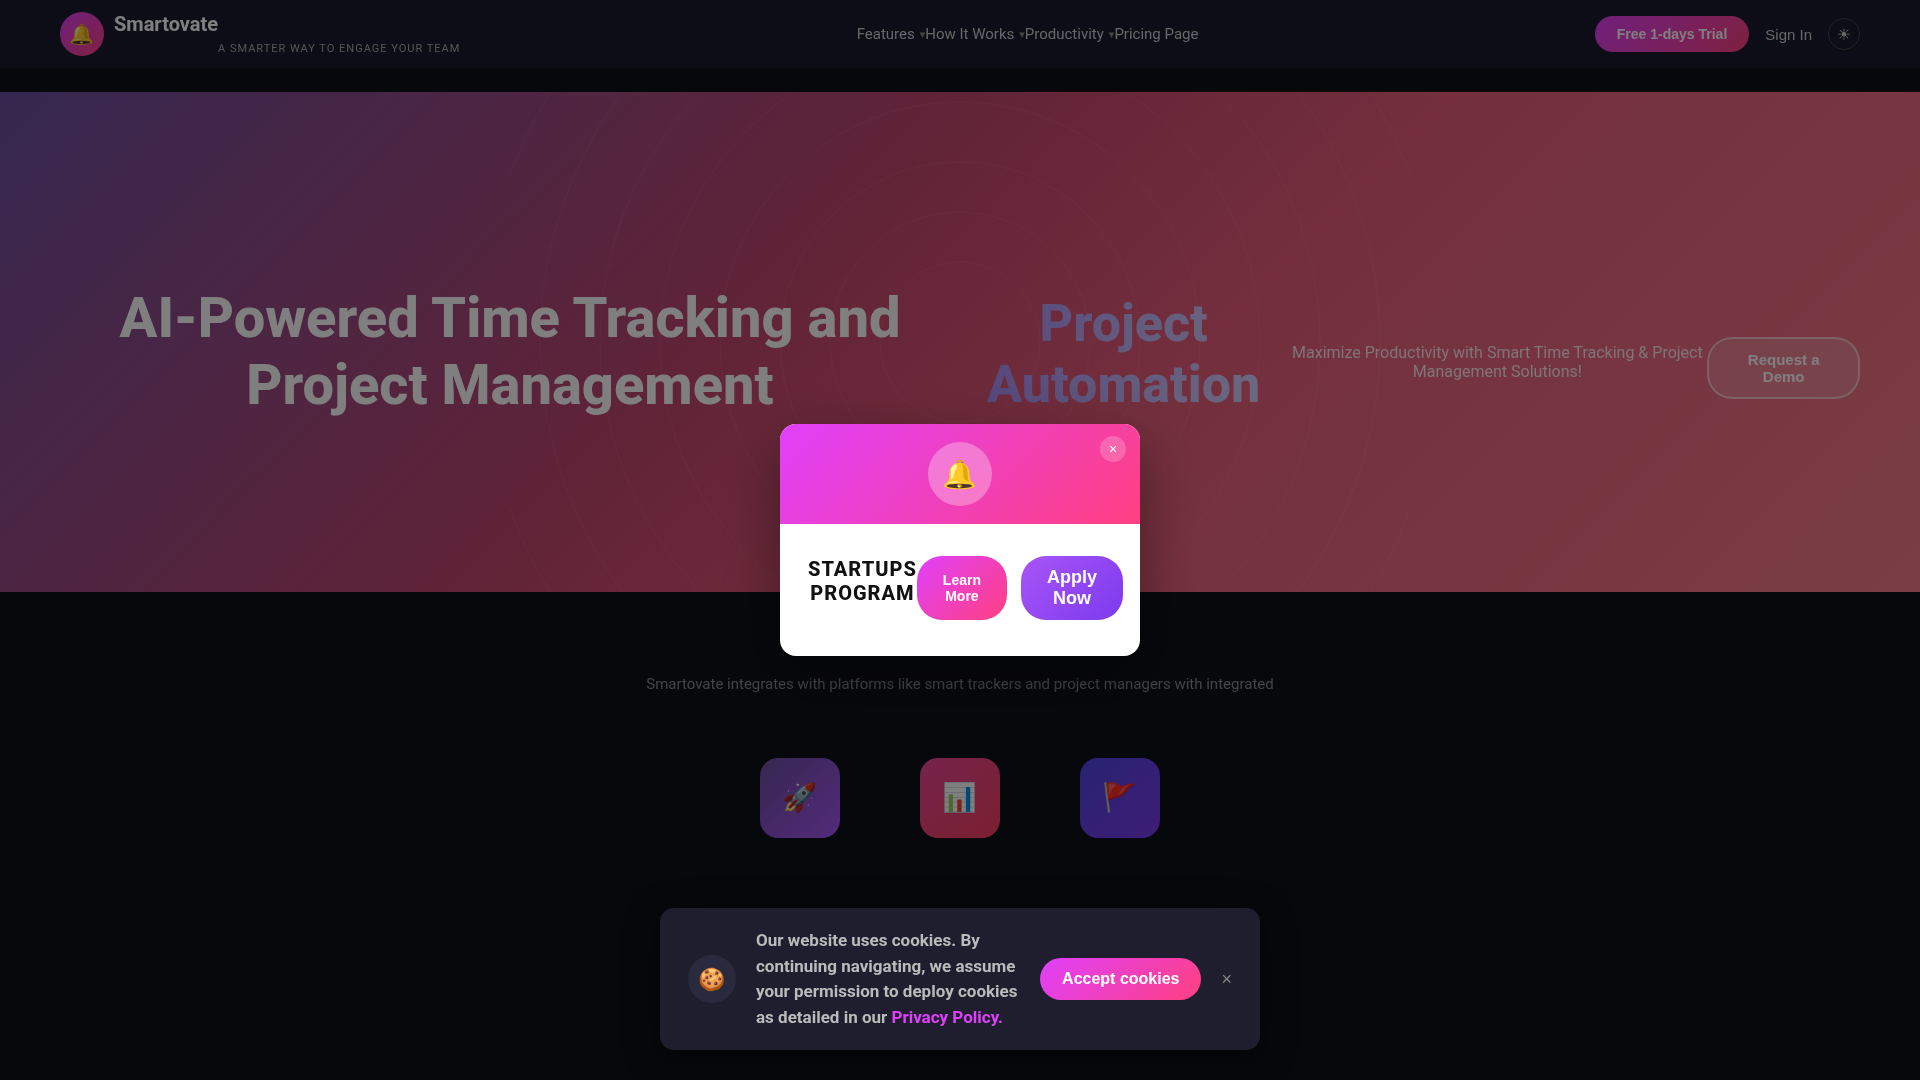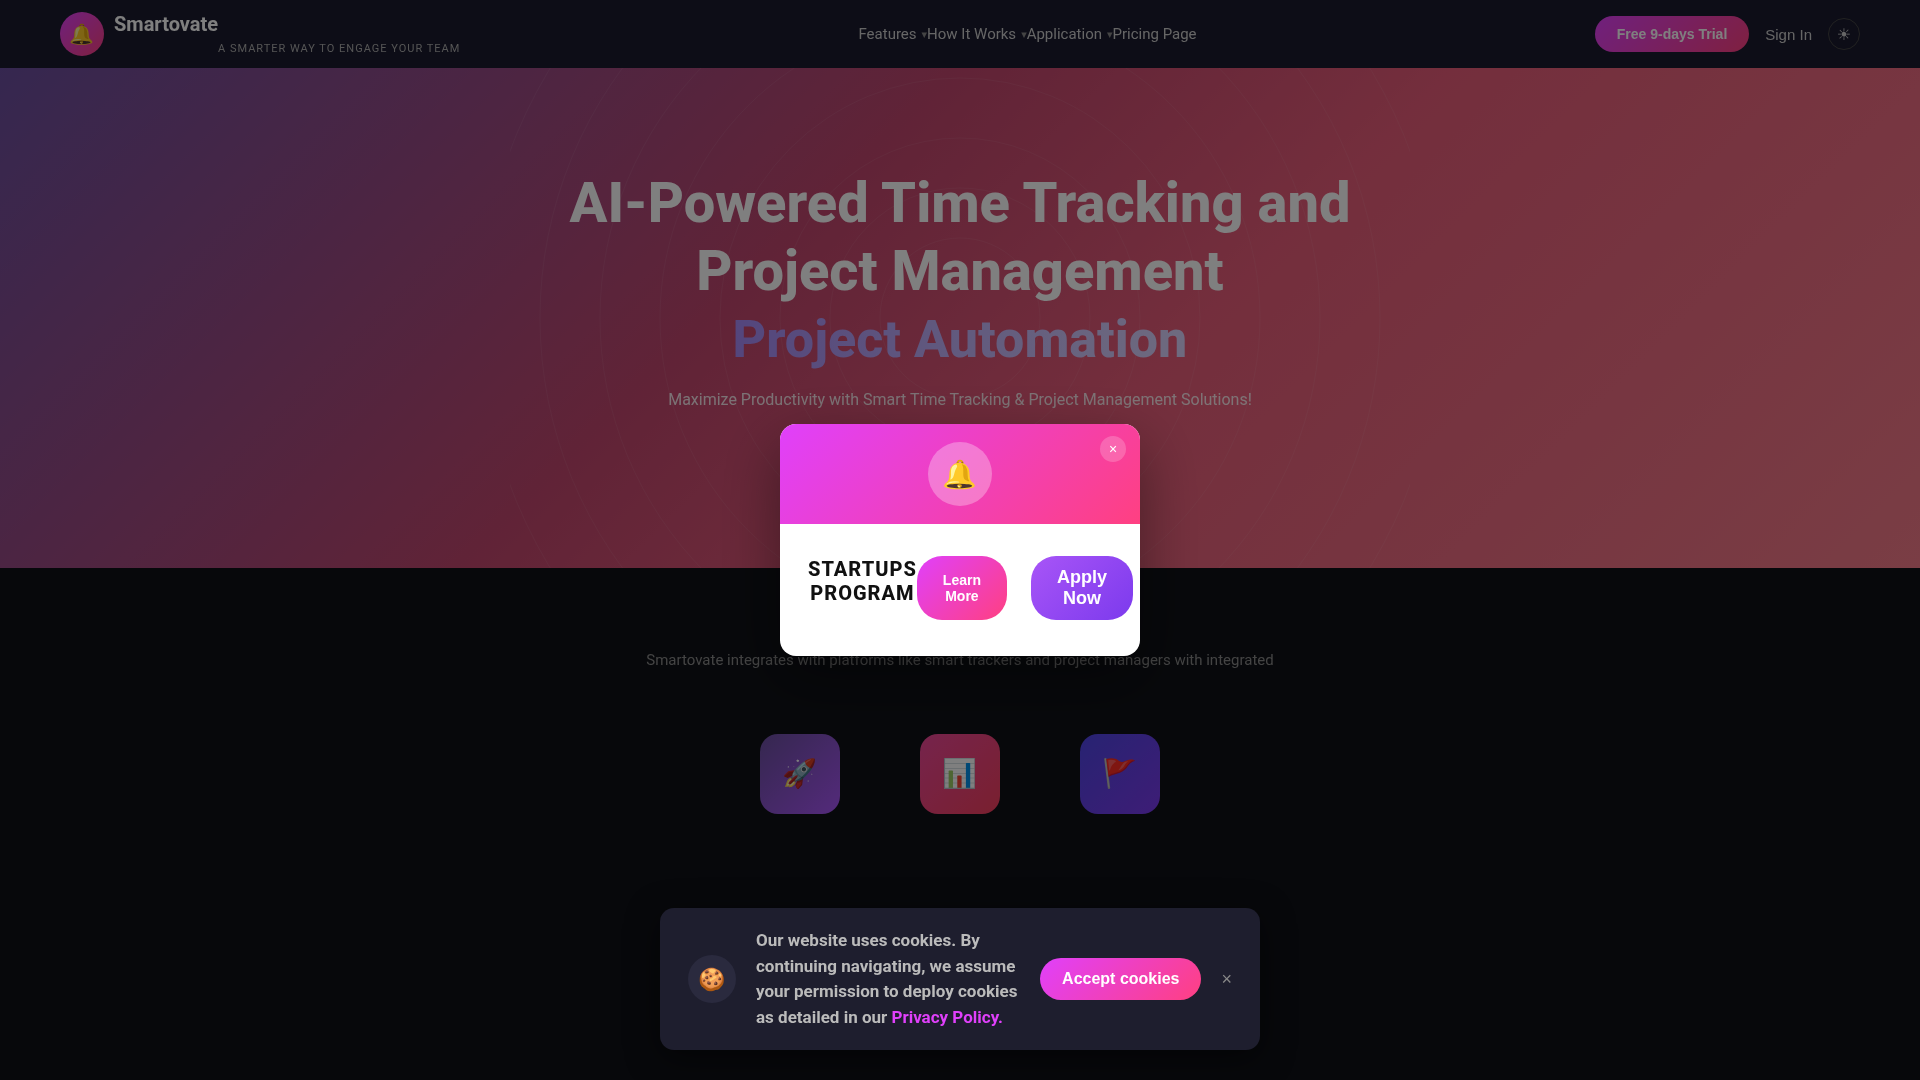--- a/index.html
+++ b/index.html
@@ -40,24 +40,24 @@
       width: 32px; height: 32px; border-radius: 50%; border: 1px solid #444;
       background: transparent; color: #ccc; cursor: pointer; font-size: 16px;
       display: flex; align-items: center; justify-content: center;
     }
 
     
     .hero {
       position: relative;
       min-height: 500px;
       background: linear-gradient(135deg, #6b4fa0 0%, #c2476e 40%, #e85d7a 60%, #f47b8a 100%);
-      display: flex; flex-direction: column; align-items: center; justify-content: center;
+      display: flex; flex-direction: row; align-items: center; justify-content: center;
       padding: 100px 60px 80px;
       overflow: hidden;
-      margin-top: 68px;
+      margin-top: 92px;
     }
     .hero-rings {
       position: absolute; top: 50%; left: 50%; transform: translate(-50%, -50%);
       pointer-events: none;
     }
     .hero-rings circle { fill: none; stroke: rgba(255,255,255,0.07); }
     .hero-title {
       font-size: 56px; font-weight: 800; color: #fff;
       text-align: center; line-height: 1.2; max-width: 900px; position: relative; z-index: 1;
     }
@@ -134,21 +134,21 @@
     .modal-body {
       padding: 32px 28px 36px;
       display: flex; align-items: center; text-align: center;
     }
     .modal-title {
       font-size: 20px; font-weight: 800; color: #111; letter-spacing: 1px; margin-bottom: 14px;
     }
     .modal-desc {
       font-size: 14px; color: #555; line-height: 1.6; margin-bottom: 28px;
     }
-    .modal-actions { display: flex; gap: 24px; }
+    .modal-actions { display: flex; gap: 14px; }
     .btn-learn-more {
       background: linear-gradient(135deg, #e040fb, #ff4081);
       color: #fff; border: none; padding: 11px 26px; border-radius: 25px;
       font-size: 14px; font-weight: 600; cursor: pointer;
     }
     .btn-apply-now {
       background: linear-gradient(135deg, #a855f7, #7c3aed);
       color: #fff; border: none; padding: 11px 26px; border-radius: 25px;
       font-size: 18px; font-weight: 600; cursor: pointer;
     }
@@ -196,30 +196,30 @@
   <div class="nav-links">
     <a class="nav-link">
       <span>Features</span>
       <span class="chevron">▾</span>
     </a>
     <a class="nav-link">
       <span>How It Works</span>
       <span class="chevron">▾</span>
     </a>
     <a class="nav-link">
-      <span>Application</span>
+      <span>Productivity</span>
       <span class="chevron">▾</span>
     </a>
     <a class="nav-link">
       <span>Pricing Page</span>
     </a>
   </div>
 
   <div class="nav-actions">
-    <button class="btn-trial">Free 9-days Trial</button>
+    <button class="btn-trial">Free 1-days Trial</button>
     <button class="btn-signin">Sign In</button>
     <button class="theme-toggle">☀</button>
   </div>
 </nav>
 
 <section class="hero">
   <svg class="hero-rings" width="900" height="600" viewBox="-450 -300 900 600">
     <circle r="80"></circle>
     <circle r="130"></circle>
     <circle r="180"></circle>

